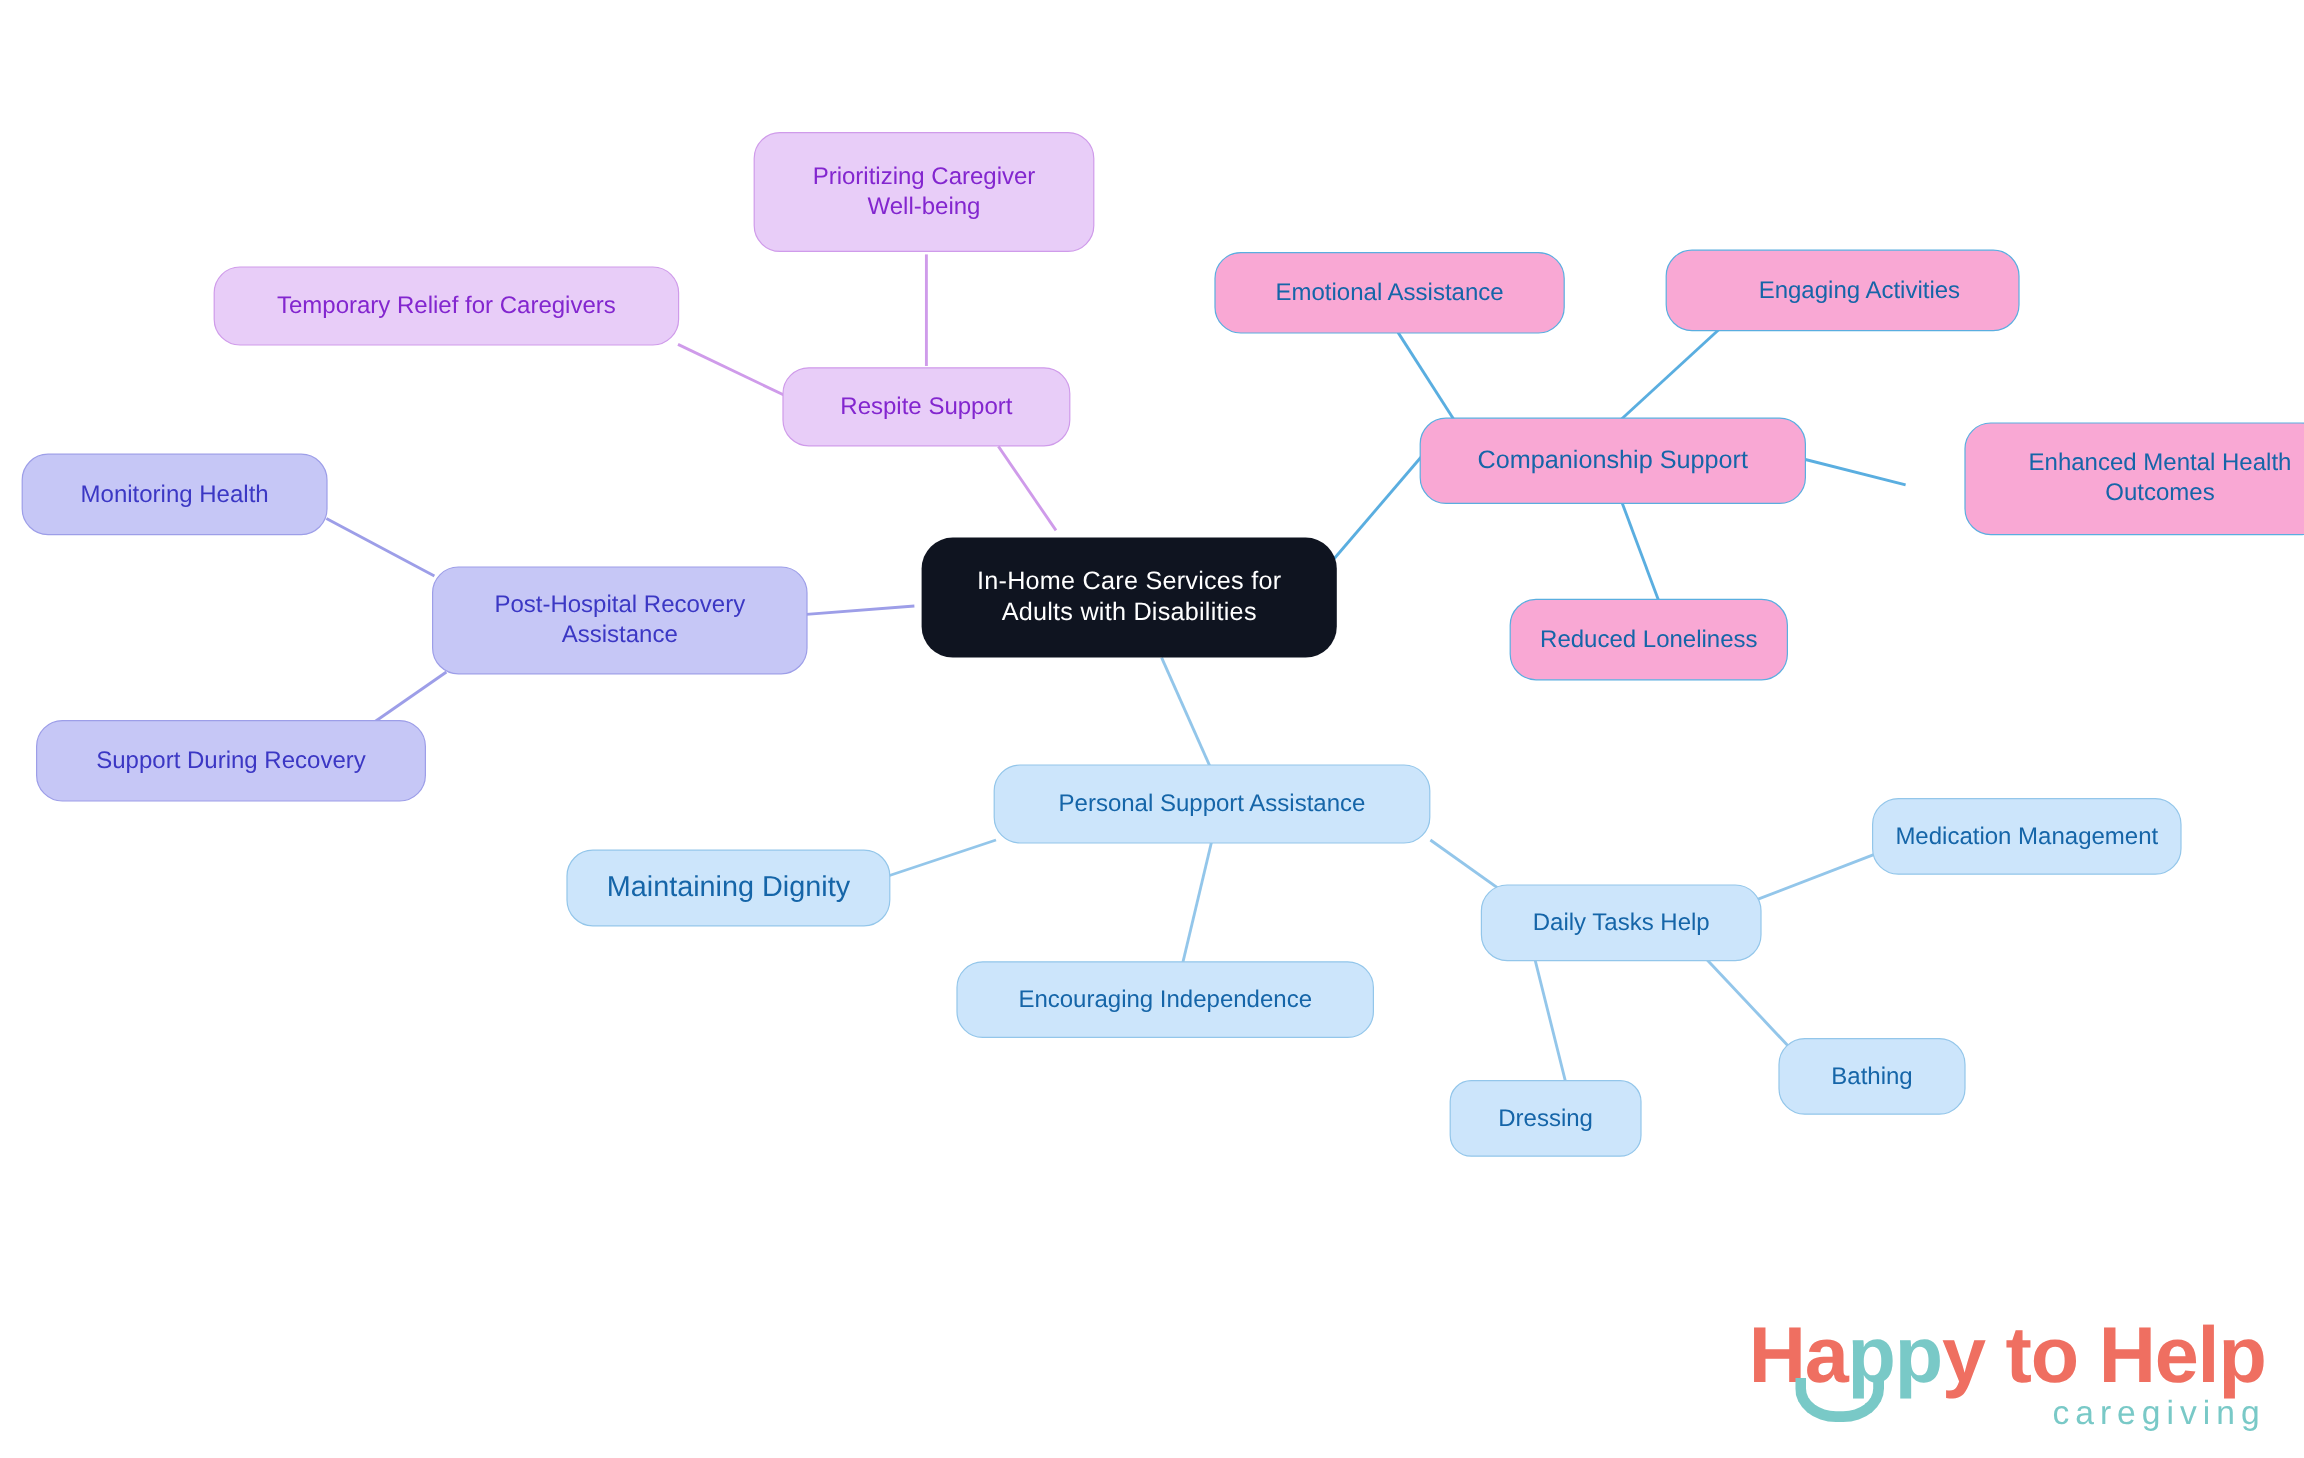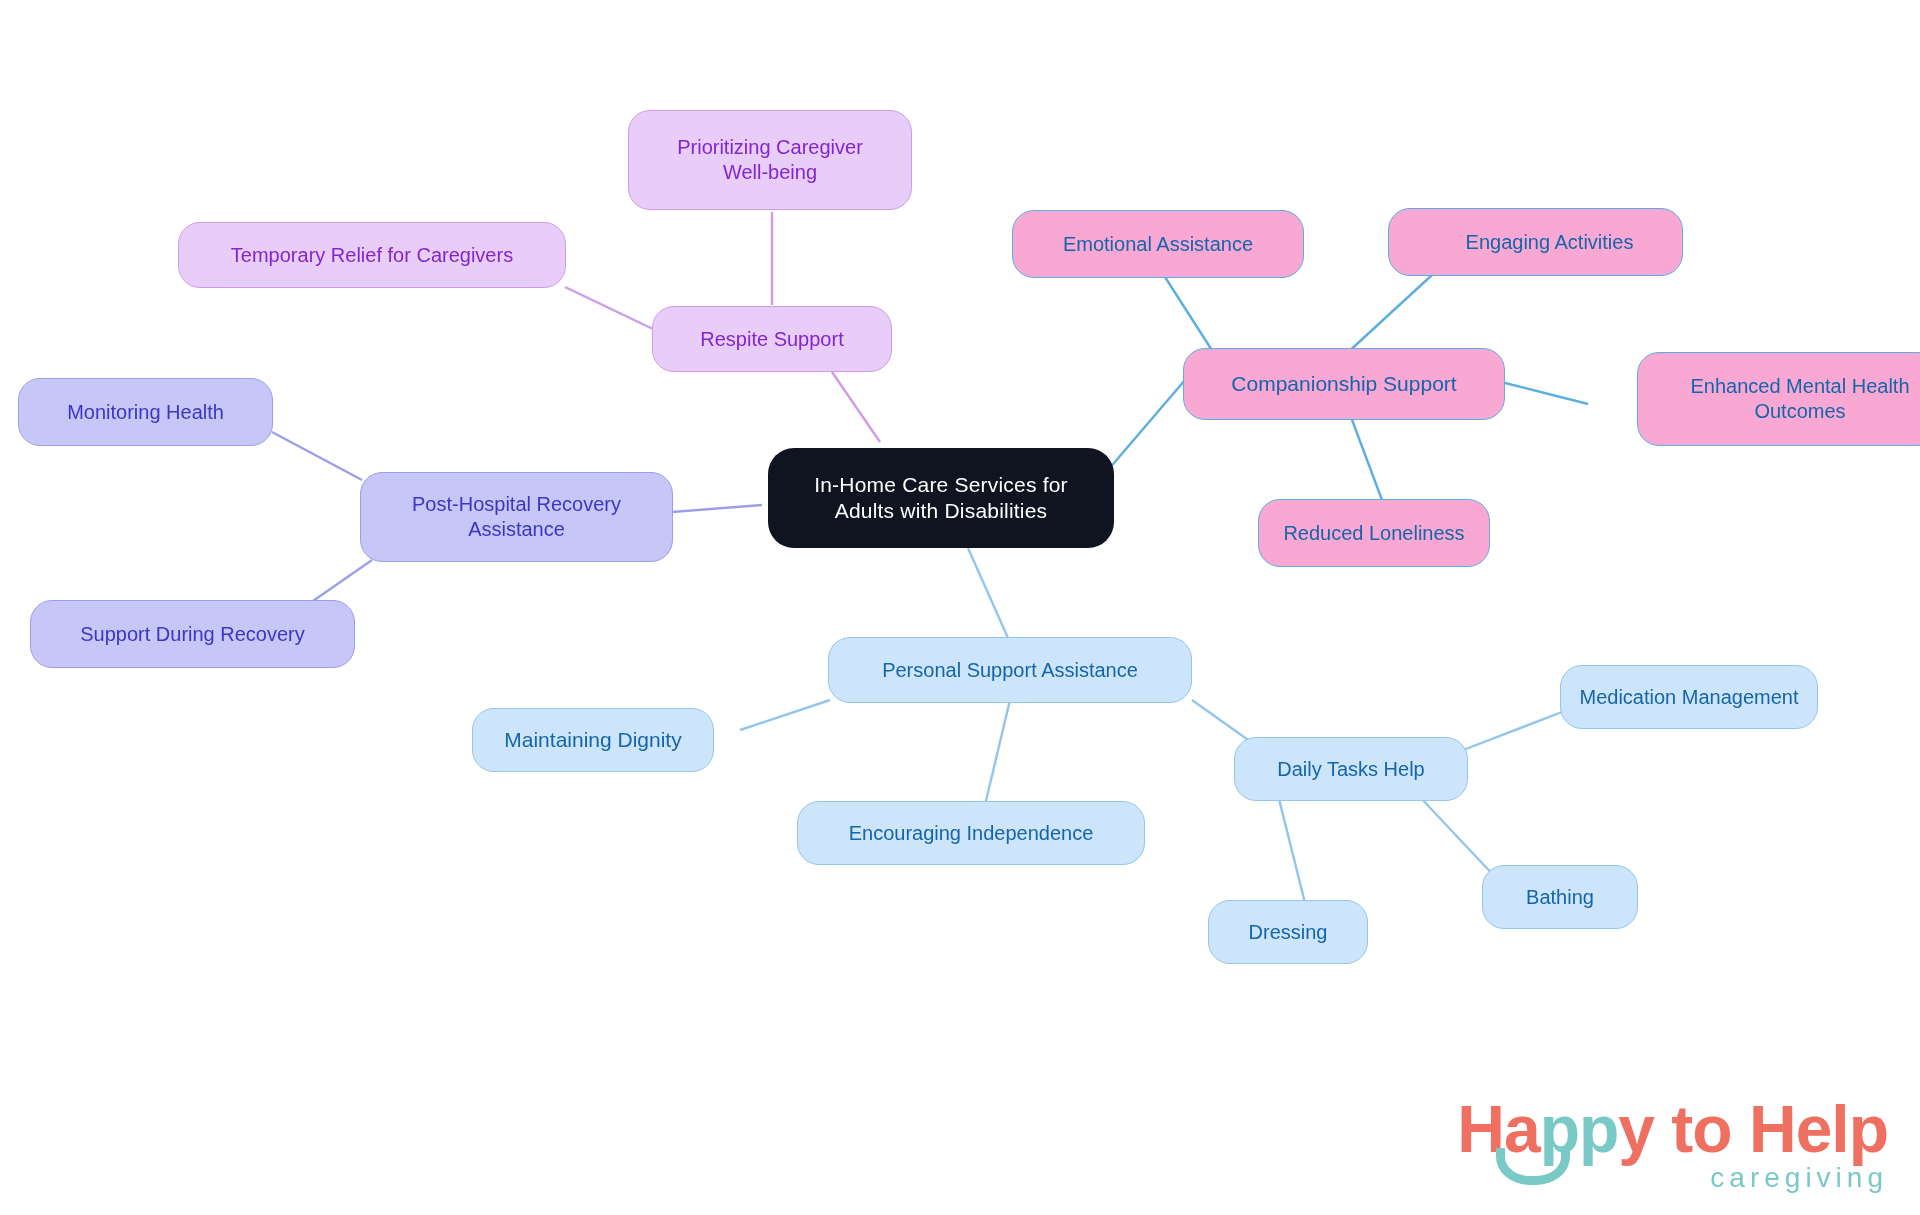--- a/index.html
+++ b/index.html
@@ -172,41 +172,41 @@
   </div>
 
   <div class="node blue-mid" style="left:1258px; top:499px; width:232px; height:68px; font-size:20px;">
     <span class="node-label">Reduced Loneliness</span>
   </div>
 
   <div class="node blue-light" style="left:828px; top:637px; width:364px; height:66px; font-size:20px;">
     <span class="node-label">Personal Support Assistance</span>
   </div>
 
-  <div class="node blue-light" style="left:472px; top:708px; width:242px; height:64px; font-size:21px;">
+  <div class="node blue-light" style="left:472px; top:708px; width:270px; height:64px; font-size:24px;">
     <span class="node-label">Maintaining Dignity</span>
   </div>
 
   <div class="node blue-light" style="left:797px; top:801px; width:348px; height:64px; font-size:20px;">
     <span class="node-label">Encouraging Independence</span>
   </div>
 
   <div class="node blue-light" style="left:1234px; top:737px; width:234px; height:64px; font-size:20px;">
     <span class="node-label">Daily Tasks Help</span>
   </div>
 
   <div class="node blue-light" style="left:1560px; top:665px; width:258px; height:64px; font-size:20px;">
     <span class="node-label">Medication Management</span>
   </div>
 
   <div class="node blue-light" style="left:1482px; top:865px; width:156px; height:64px; font-size:20px;">
     <span class="node-label">Bathing</span>
   </div>
 
-  <div class="node blue-light" style="left:1208px; top:900px; width:160px; height:64px; font-size:20px;">
+  <div class="node blue-light" style="left:1208px; top:900px; width:160px; height:64px; font-size:20px;border-radius:18px;">
     <span class="node-label">Dressing</span>
   </div>
 
   <div class="node periwinkle" style="left:360px; top:472px; width:313px; height:90px; font-size:20px;">
     <span class="node-label">Post-Hospital Recovery
 Assistance</span>
   </div>
 
   <div class="node periwinkle" style="left:18px; top:378px; width:255px; height:68px; font-size:20px;">
     <span class="node-label">Monitoring Health</span>

